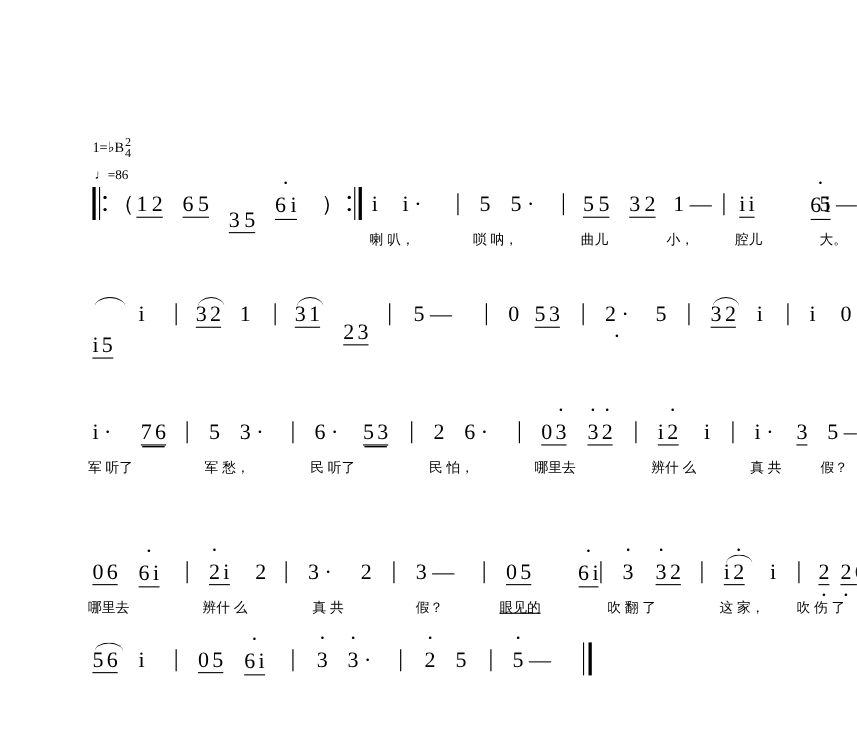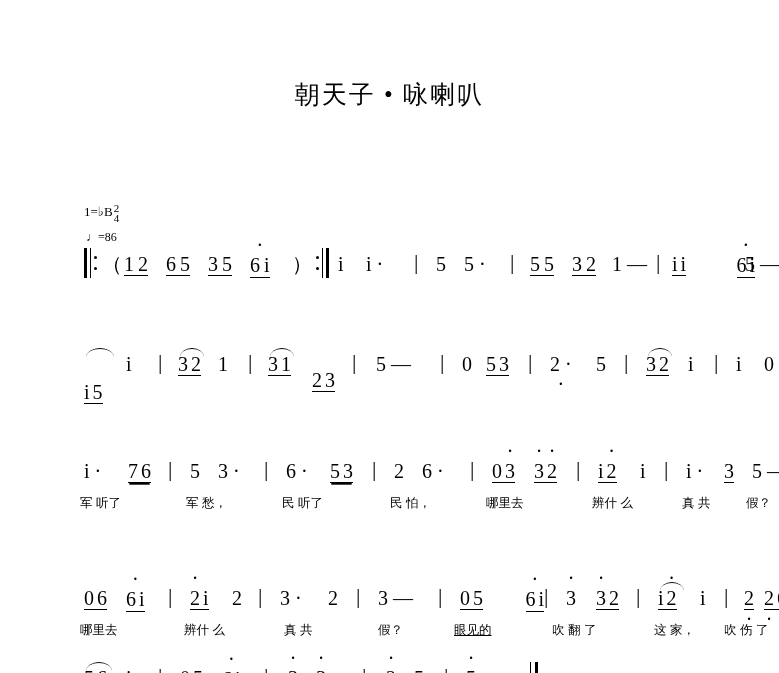--- a/index.html
+++ b/index.html
@@ -139,21 +139,20 @@
     height: 3.2px;
     border-radius: 50%;
     background: #000;
   }
 </style>
 </head>
 <body>
 
 <div class="sheet">
 
-  <div class="title">朝天子 • 咏喇叭</div>
 
 
   <div class="keysig">
     <span class="k1">
       <span>1=</span><span>♭</span><span>B</span><span class="frac">
         <span>2</span>
         <span>4</span>
       </span>
     </span>
   </div>
@@ -163,21 +162,21 @@
     <div class="noterow">
       
       <div class="thickbar" style="left:84px; top:2px; height:30px;"></div>
       <div class="thinbar" style="left:90px; top:2px; height:30px;"></div>
       <div class="rdot" style="left:94px; top:10px;"></div>
       <div class="rdot" style="left:94px; top:21px;"></div>
 
       <span class="abs note" style="left:102px; top:8px;">（</span>
       <span class="abs note u1" style="left:124px; top:8px;">1<span style="display:inline-block;width:4px;"></span>2</span>
       <span class="abs note u1" style="left:166px; top:8px;">6<span style="display:inline-block;width:4px;"></span>5</span>
-      <span class="abs note u1" style="left:208px; top:8px;">3<span style="display:inline-block;width:4px;"></span>5</span>
+      <span class="abs note u1" style="left:208px; top:22px;">3<span style="display:inline-block;width:4px;"></span>5</span>
       <span class="abs note u1 dotabove" style="left:250px; top:8px;">6<span style="display:inline-block;width:4px;"></span>i</span>
       <span class="abs note" style="left:292px; top:8px;">）</span>
 
       
       <div class="rdot" style="left:316px; top:10px;"></div>
       <div class="rdot" style="left:316px; top:21px;"></div>
       <div class="thinbar" style="left:322px; top:2px; height:30px;"></div>
       <div class="thickbar" style="left:326px; top:2px; height:30px;"></div>
 
       <span class="abs note" style="left:338px; top:8px;">i</span>
@@ -187,20 +186,28 @@
       <span class="abs note" style="left:464px; top:8px;">5 ·</span>
       <span class="abs bar" style="left:510px; top:6px;">|</span>
       <span class="abs note u1" style="left:530px; top:8px;">5<span style="display:inline-block;width:4px;"></span>5</span>
       <span class="abs note u1" style="left:572px; top:8px;">3<span style="display:inline-block;width:4px;"></span>2</span>
       <span class="abs note" style="left:612px; top:8px;">1 —</span>
       <span class="abs bar" style="left:656px; top:6px;">|</span>
       
       <span class="abs note u1" style="left:672px; top:8px;">i<span style="display:inline-block;width:3px;"></span>i</span>
       <span class="abs note u1 dotabove" style="left:712px; top:8px;">6<span style="display:inline-block;width:3px;"></span>i</span>
       
+    </div>
+    <div class="lyricrow">
+      <span class="abs" style="left:336px;">喇 叭，</span>
+      <span class="abs" style="left:430px;">唢 呐，</span>
+      <span class="abs" style="left:528px;">曲儿</span>
+      <span class="abs" style="left:606px;">小，</span>
+      <span class="abs" style="left:668px;">腔儿</span>
+      <span class="abs" style="left:745px;">大。</span>
     </div>
   </div>
 
   <div class="system" style="top:168px;">
     <div class="noterow">
       <span class="abs note" style="left:745px; top:8px;">5 —</span>
     </div>
   </div>
 
   <div class="system" style="top:268px;">

